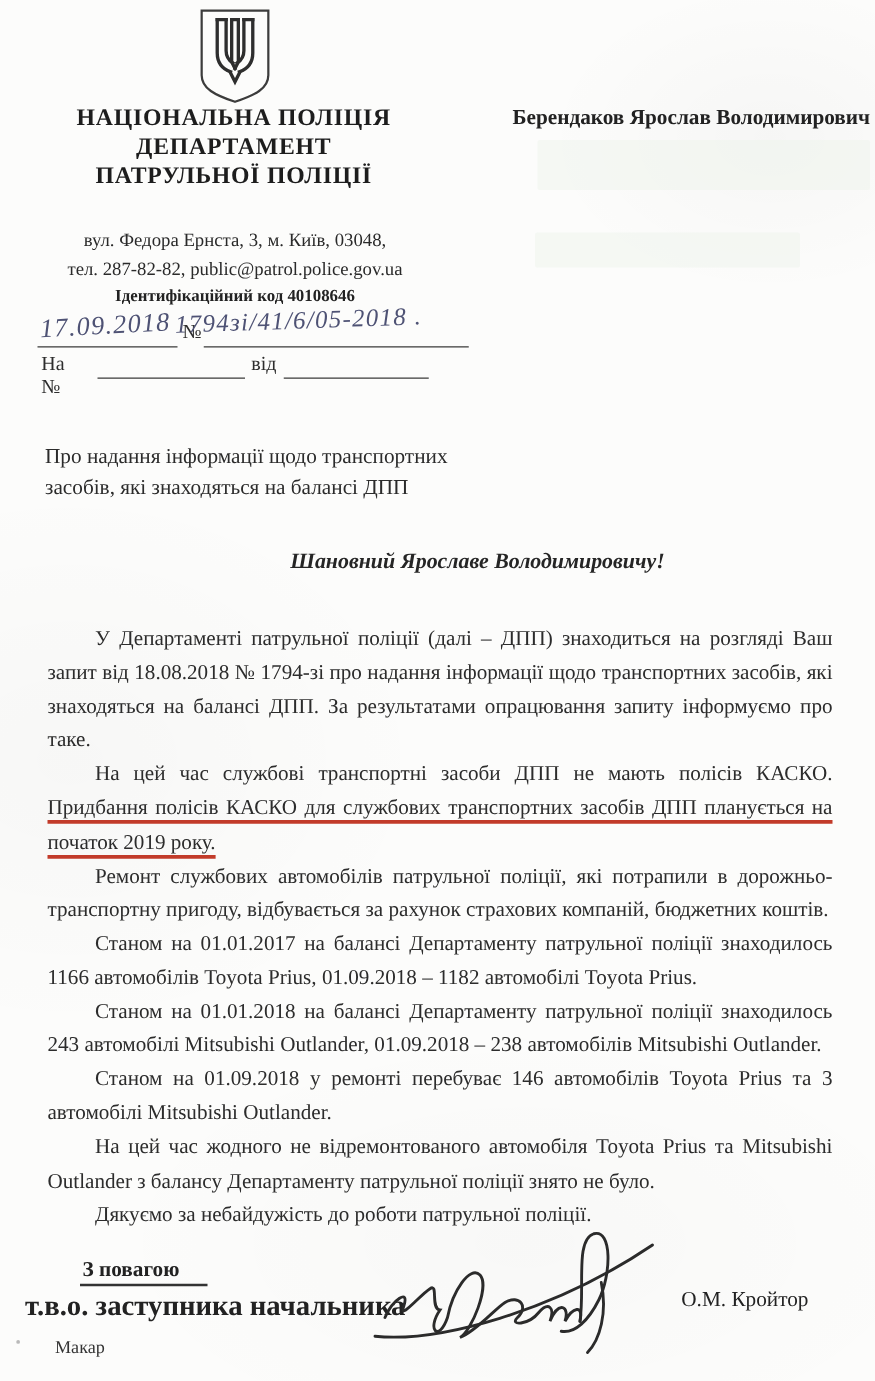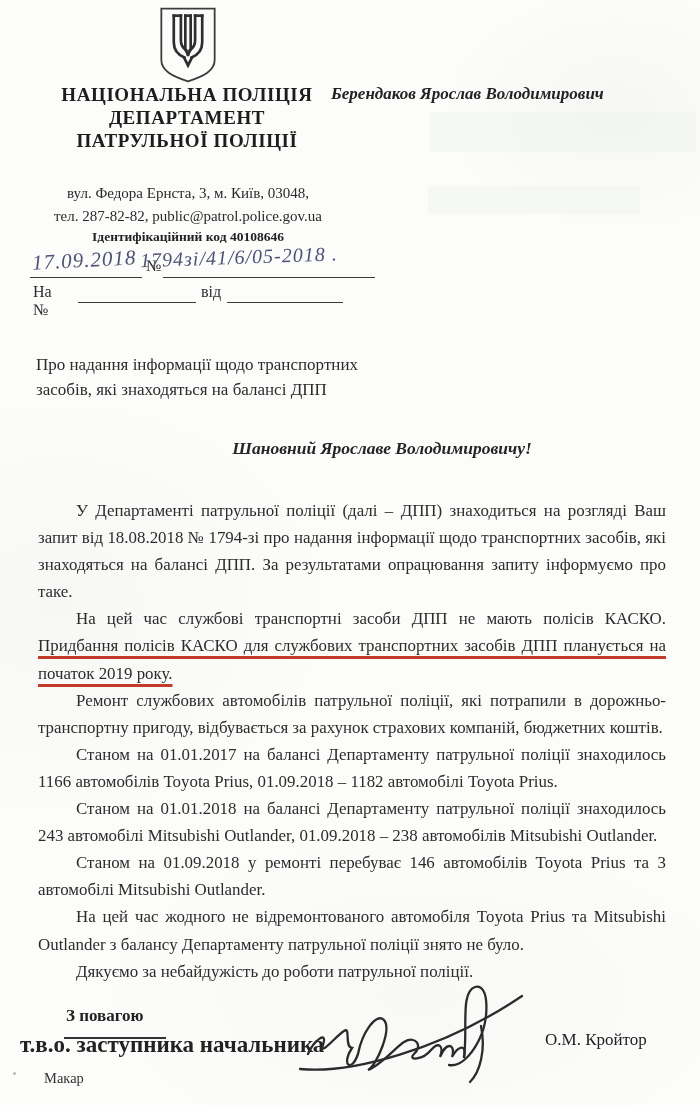--- a/index.html
+++ b/index.html
@@ -18,22 +18,22 @@
       radial-gradient(ellipse 500px 250px at 60% 90%, rgba(0,0,0,0.015), transparent 70%),
       #fcfcfb;
   }
   
   .emblem{position:absolute;left:150px;top:5px;width:76px;height:80px;}
   .org{
     position:absolute;left:28px;top:83px;width:318px;text-align:center;
     font-weight:bold;font-size:19px;line-height:23px;letter-spacing:0.6px;color:#1d1d1d;
   }
   .recipient{
-    position:absolute;right:4px;top:84px;width:365px;text-align:left;
-    font-weight:bold;font-size:17px;color:#222;font-style:italic;
+    position:absolute;right:4px;top:84px;width:365px;text-align:right;
+    font-weight:bold;font-size:17px;color:#222;
   }
   .redact{position:absolute;background:#edf4ec;opacity:.5;border-radius:2px;}
   .redact.r1{left:430px;top:112px;width:266px;height:40px;}
   .redact.r2{left:428px;top:186px;width:212px;height:28px;}
   .addr{
     position:absolute;left:28px;top:182px;width:320px;text-align:center;
     font-size:15px;line-height:22.5px;color:#2a2a2a;
   }
   .idcode{
     position:absolute;left:28px;top:229px;width:320px;text-align:center;
@@ -69,21 +69,21 @@
   .bodytext p{margin:0;text-indent:38px;}
   .redline{
     text-decoration:underline;
     text-decoration-color:#c23b2a;
     text-decoration-thickness:3px;
     text-underline-offset:5px;
     text-decoration-skip-ink:none;
   }
   
   .closing{position:absolute;left:64px;top:1006px;font-weight:bold;font-size:17px;color:#222;}
-  .closing span{border-bottom:2px solid #333;padding:0 22px 12px 2px;}
+  .closing span{border-bottom:2px solid #333;padding:0 22px 2px 2px;}
   .postitle{position:absolute;left:20px;top:1032px;font-weight:bold;font-size:23px;color:#222;}
   .signame{position:absolute;left:545px;top:1030px;width:150px;font-weight:normal;font-size:17px;color:#222;}
   .sigmark{position:absolute;left:292px;top:968px;width:240px;height:122px;}
   .executor{position:absolute;left:44px;top:1070px;font-size:14.5px;color:#333;}
   .speck{position:absolute;width:3px;height:3px;border-radius:50%;background:#b9b9b9;}
 </style>
 </head>
 <body>
 
 <div class="page">

